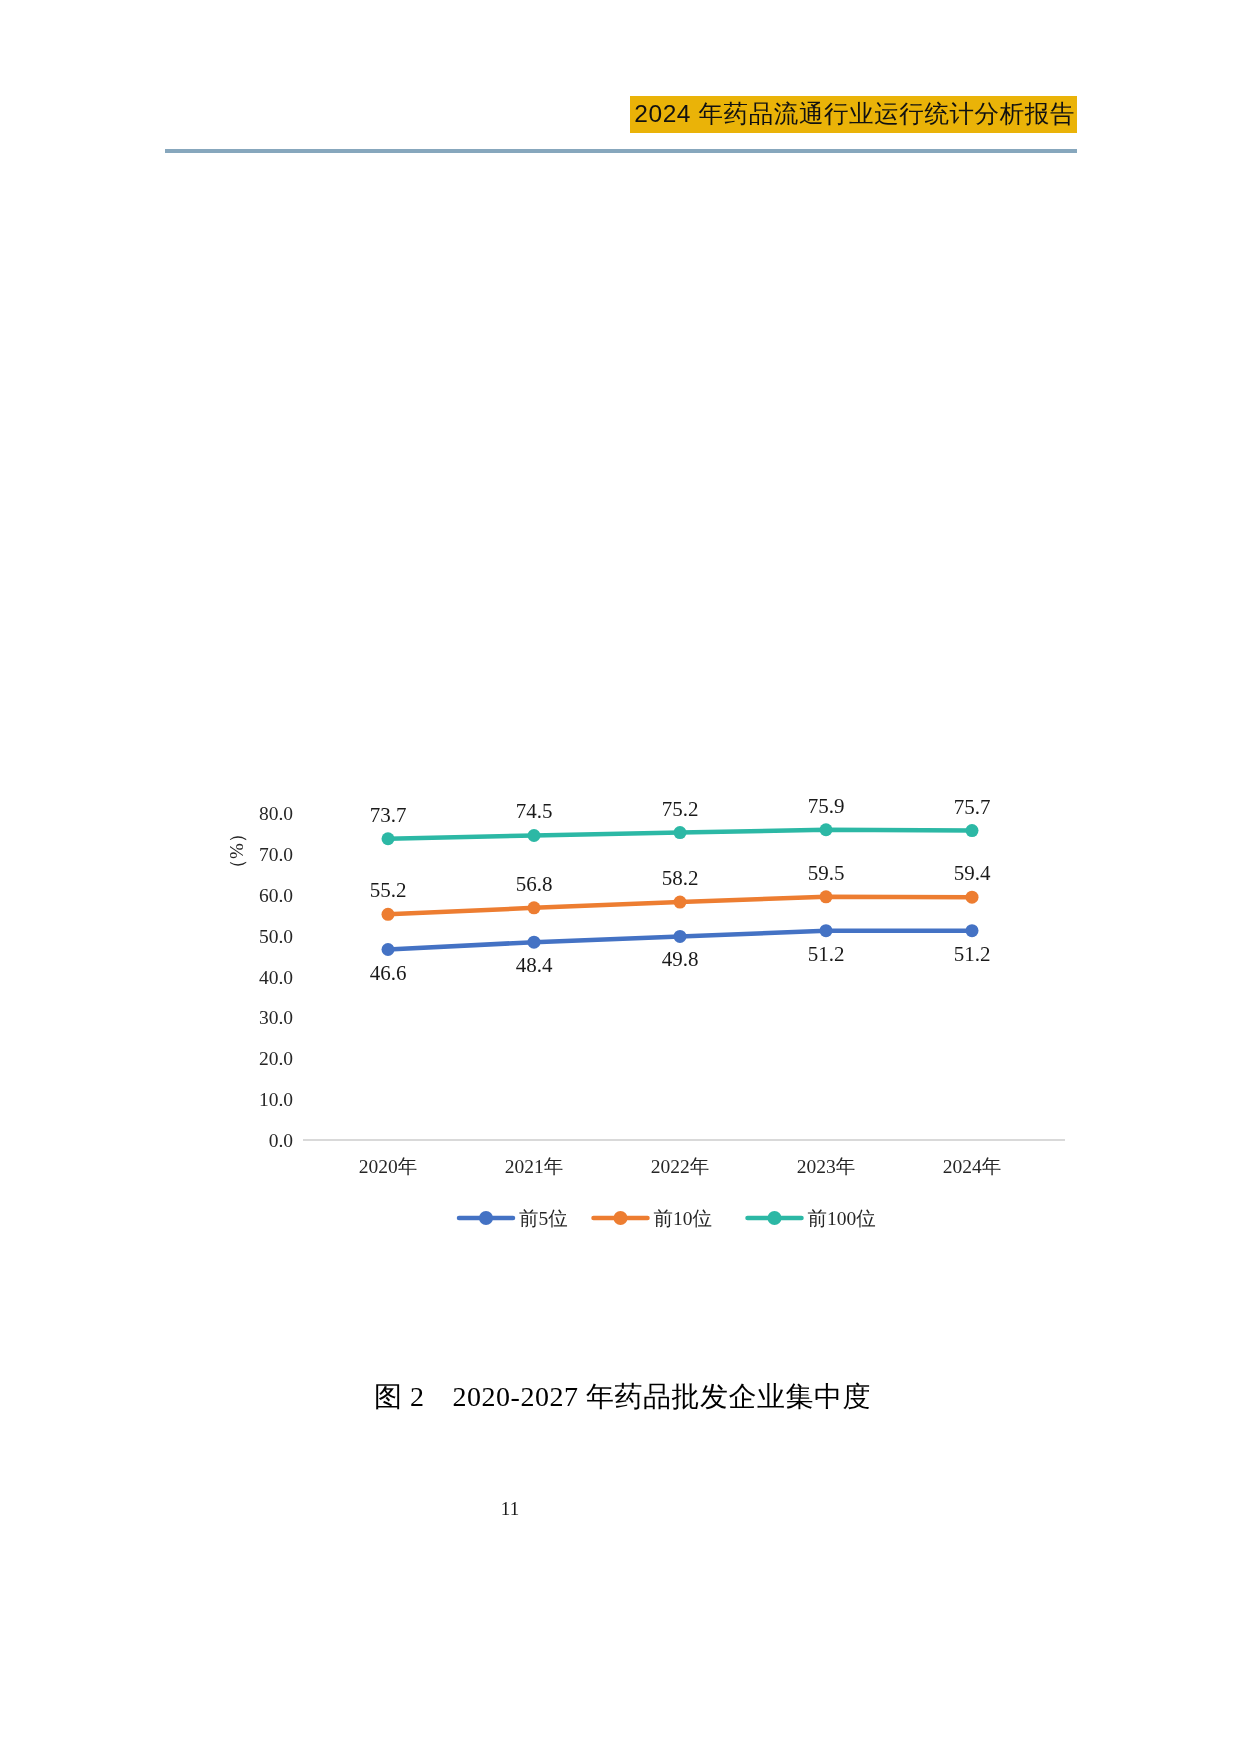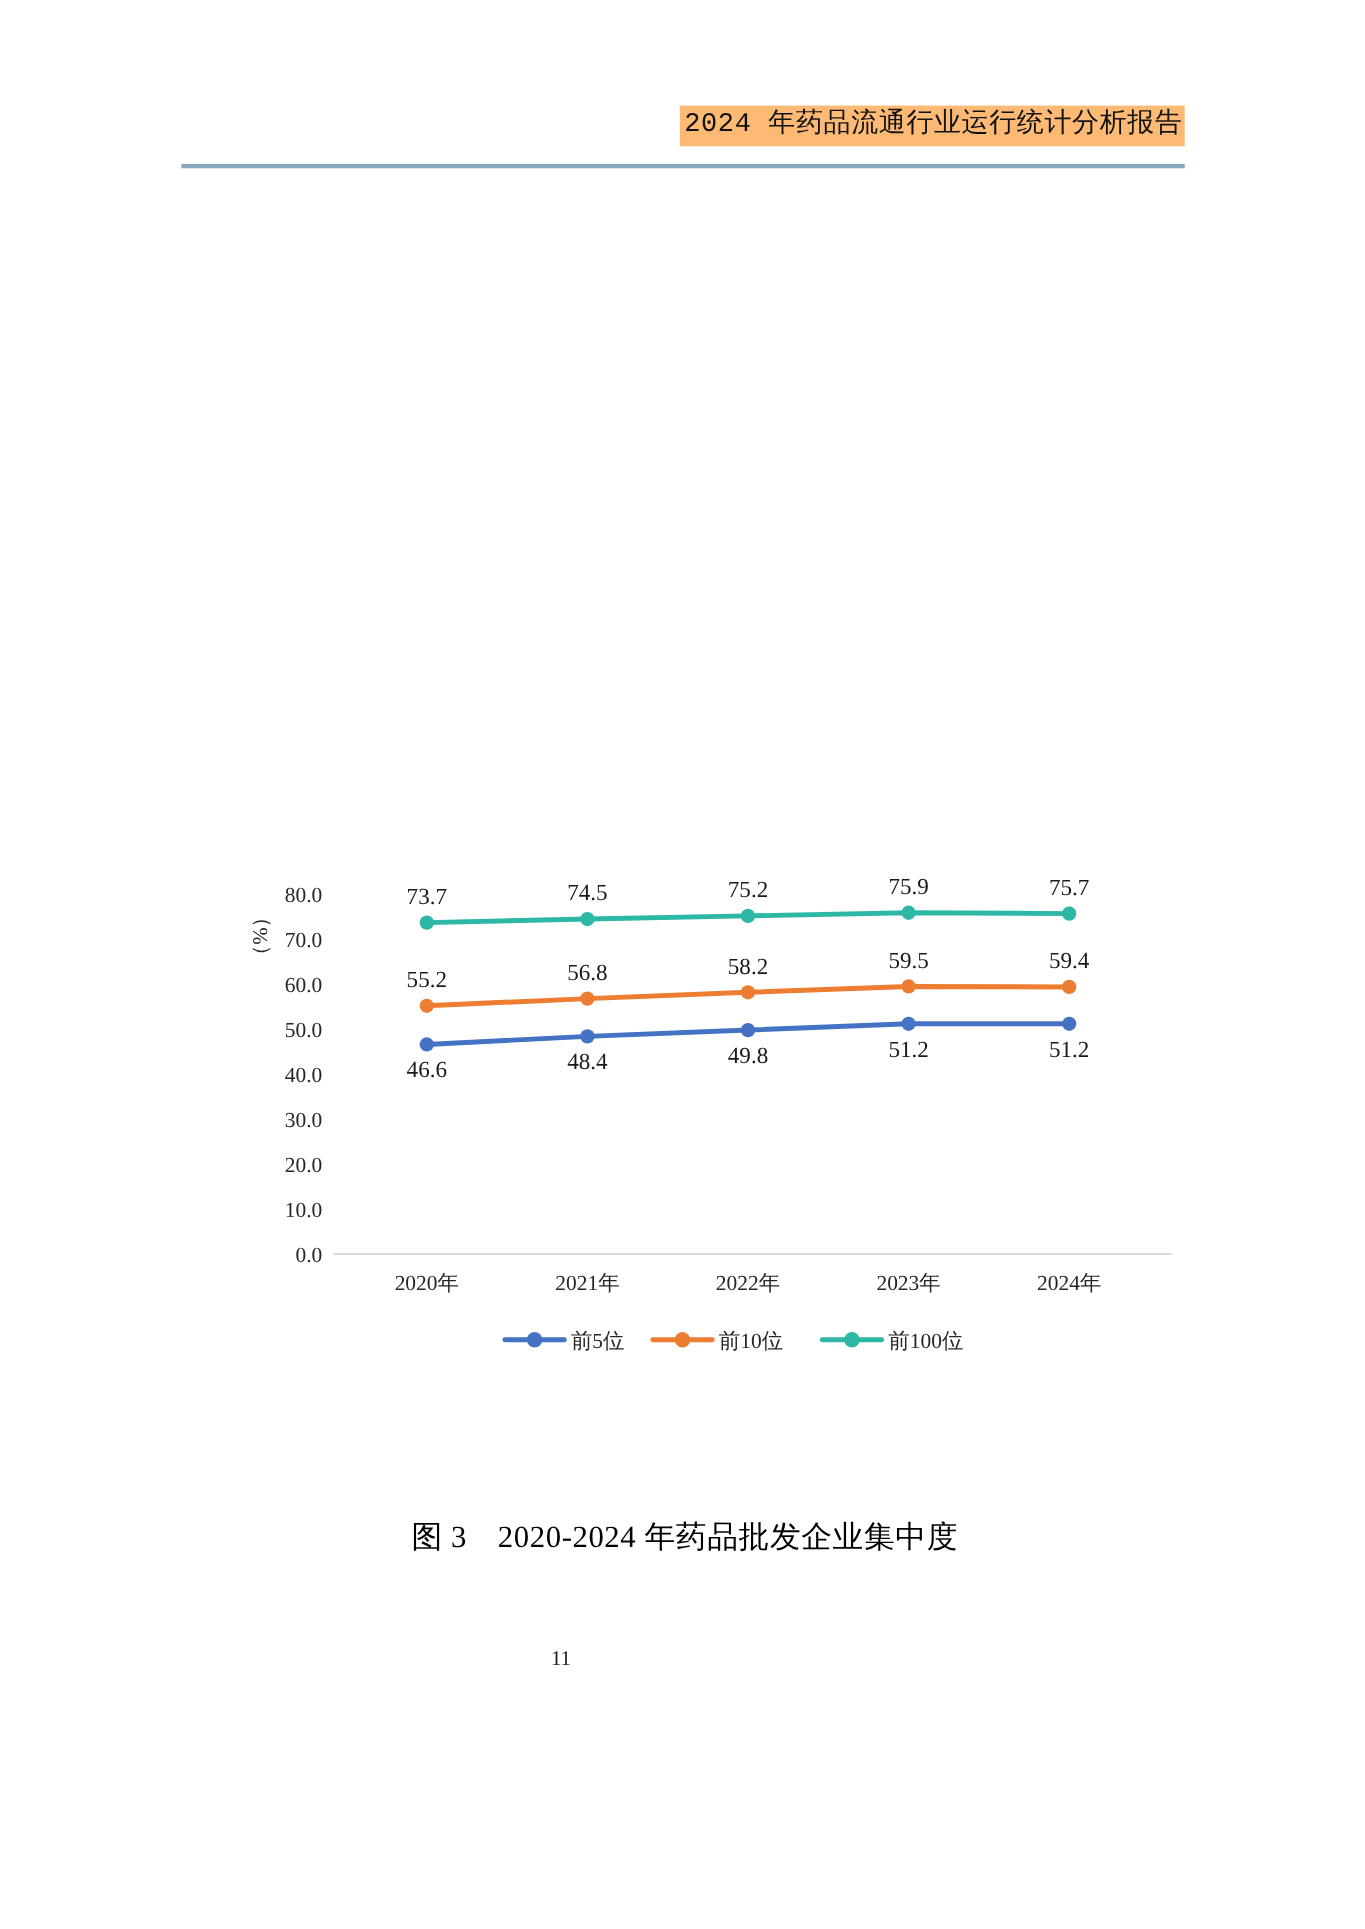--- a/index.html
+++ b/index.html
@@ -20,28 +20,28 @@
   .page-header {
     position: absolute;
     left: 165px;
     top: 96px;
     width: 912px;
     text-align: right;
     height: 46px;
   }
   .header-title {
     display: inline-block;
-    background: #fdba74;
+    background: #eab308;
     color: #111111;
     font-size: 24.5px;
     letter-spacing: 0.6px;
     padding: 3px 2px 4px 4px;
     line-height: 1.22;
     white-space: nowrap;
-    font-family: Liberation Mono, monospace;
+    font-family: Liberation Sans, sans-serif;
   }
   .header-rule {
     position: absolute;
     left: 165px;
     top: 149px;
     width: 912px;
     height: 4px;
     background: #87a7bd;
   }
 
@@ -202,16 +202,16 @@
           <text x="488.5" y="450" text-anchor="start" class="legend-text">前10位</text>
           <line x1="582.5" y1="443" x2="636.5" y2="443" stroke="#2cb8a5" stroke-width="4.5" stroke-linecap="round"></line>
           <circle cx="609.5" cy="443" r="7" fill="#2cb8a5"></circle>
           <text x="642.5" y="450" text-anchor="start" class="legend-text">前100位</text>
         </g>
     </svg>
   </div>
 </div>
 
 <div class="figure-caption">
-  <span>图 3</span><span class="caption-gap"></span><span>2020-2024 年药品批发企业集中度</span>
+  <span>图 2</span><span class="caption-gap"></span><span>2020-2027 年药品批发企业集中度</span>
 </div>
 
 <div class="page-number">11</div>
 
 </body></html>

